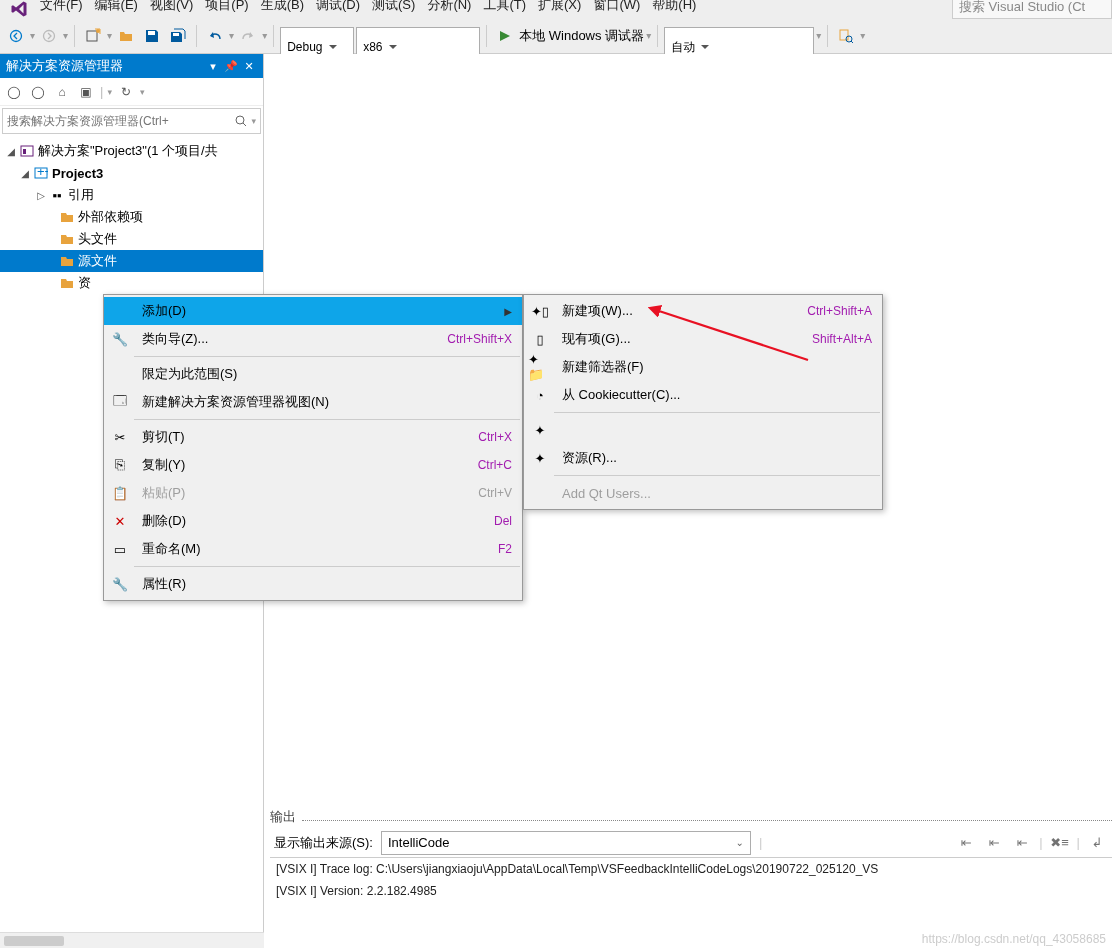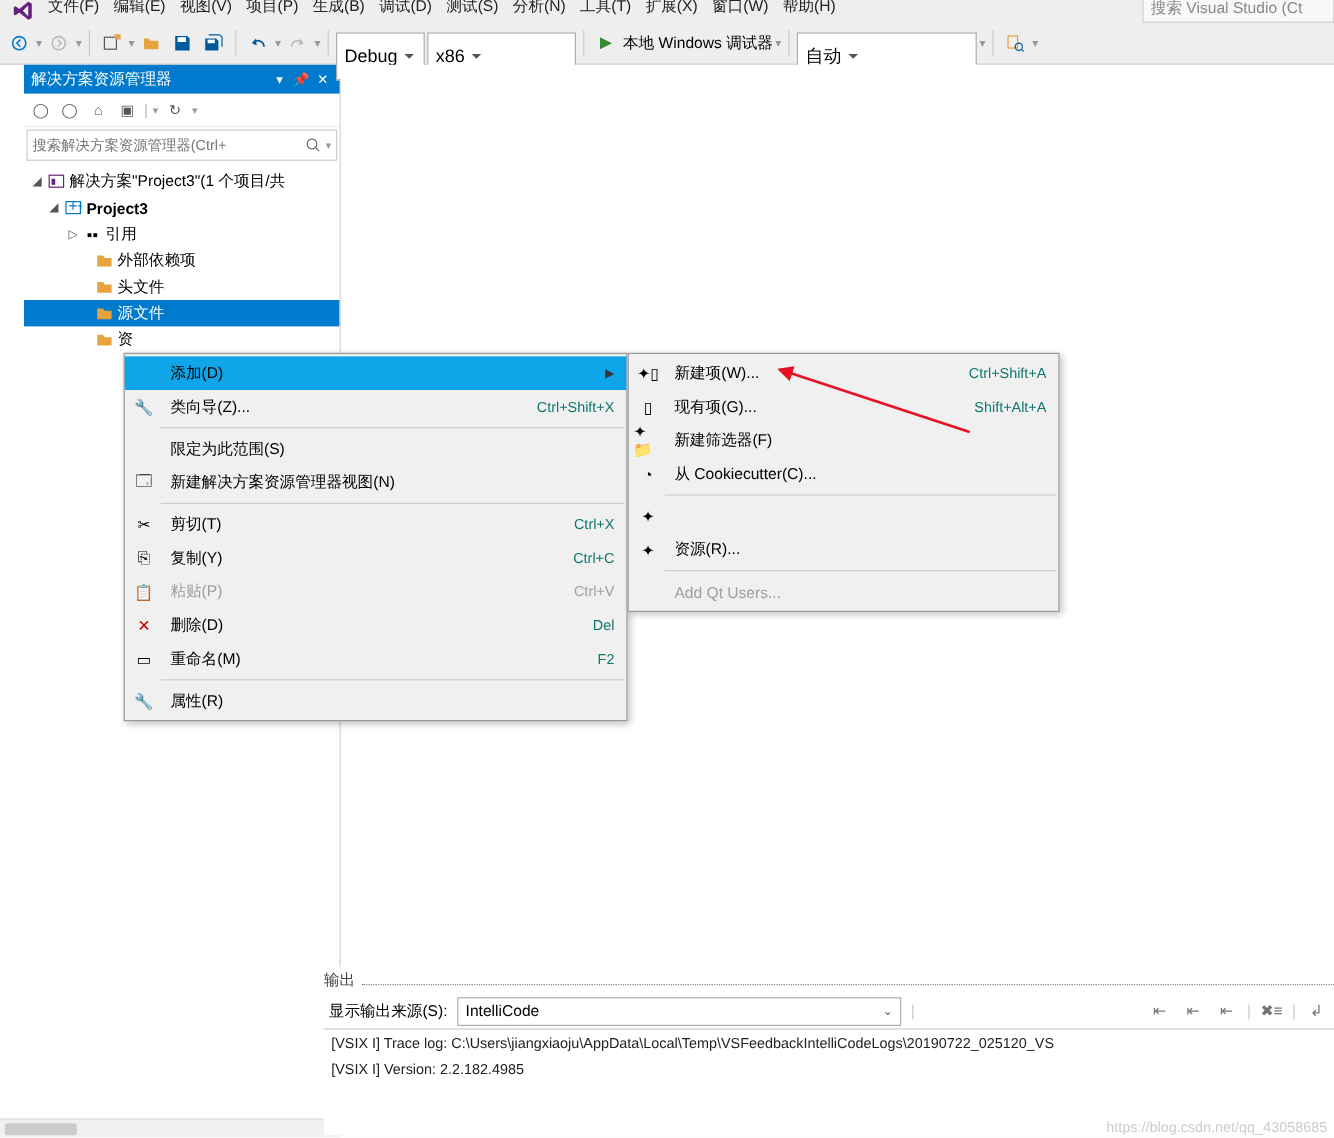--- a/index.html
+++ b/index.html
@@ -9,27 +9,27 @@
 .menubar { display: flex; align-items: center; height: 18px; padding-left: 4px; background: #eee; justify-content: flex-end; }
 .menubar .logo { width: 30px; height: 100%; display:flex; align-items:center; justify-content:center; }
 .menubar .logo svg { width: 18px; height: 18px; }
 .menubar .item { padding: 0 6px; color: #222; cursor: default; position: relative; top: -4px;}
 .menubar .search { margin-left: auto; height: 24px; border: 1px solid #ccc; background: #f8f8f8; display:flex; align-items:center; padding: 0 6px; color: #888; width: 160px; overflow:hidden; white-space:nowrap; position:relative; top:-2px;}
 
 
 .toolbar { display: flex; align-items: center; height: 36px; padding: 0 4px; border-bottom: 1px solid #ccc; background: #eee; gap: 2px; }
 .tb-btn { width: 24px; height: 24px; display:flex; align-items:center; justify-content:center; border-radius:2px; }
 .tb-sep { width: 1px; height: 22px; background: #ccc; margin: 0 4px; }
-.tb-combo { height: 40px; border: 1px solid #adadad; background: #fff; display:flex; align-items:center; padding: 0 6px; font-size:15px; position:relative;margin-top:23px; }
+.tb-combo { height: 40px; border: 1px solid #adadad; background: #fff; display:flex; align-items:center; padding: 0 6px; font-size:12px; position:relative;margin-top:23px; }
 .tb-combo::after { content: ""; border: 4px solid transparent; border-top-color: #555; margin-left: 6px; position:relative; top:2px; }
 .tb-arrow { color:#999; font-size:10px; }
 
 
 .main { display: flex; height: calc(100% - 18px - 36px); }
-.sidebar { width: 264px; border-right: 1px solid #ccc; display:flex; flex-direction:column; background:#fff;margin-left:20px; }
+.sidebar { width: 264px; border-right: 1px solid #ccc; display:flex; flex-direction:column; background:#fff; }
 .sidebar-title { background: #007acc; color: #fff; height: 24px; display:flex; align-items:center; padding: 0 6px; justify-content: space-between; }
 .sidebar-title .icons { display:flex; gap:2px; align-items:center;}
 .sidebar-title .icons span { width:16px; text-align:center; font-size:11px; }
 .sidebar-tools { height: 28px; display:flex; align-items:center; padding: 0 4px; gap: 4px; border-bottom: 1px solid #eee;}
 .sidebar-tools .ticon { width: 20px; height:20px; display:flex; align-items:center; justify-content:center; font-size:12px; color:#555;}
 .sidebar-search { height: 26px; border: 1px solid #ccc; margin: 2px; display:flex; align-items:center; padding: 0 4px;}
 .sidebar-search input { border:none; outline:none; flex:1; font-size:12px; background:transparent; color:#666;}
 .tree { flex:1; overflow:hidden; padding-top: 4px; }
 .tree-item { display:flex; align-items:center; height: 22px; padding-left: 4px; cursor:default;}
 .tree-item .arrow { width: 14px; text-align:center; color:#555; font-size:10px;}
@@ -38,21 +38,21 @@
 .indent-1 { padding-left: 18px; }
 .indent-2 { padding-left: 34px; }
 .indent-3 { padding-left: 58px; }
 .selected { background: #007acc; color: #fff; }
 
 
 .ctx-menu { position: absolute; background: #f0f0f0; border: 1px solid #999; box-shadow: 2px 2px 6px rgba(0,0,0,0.25); padding: 2px 0; }
 .ctx-item { display:flex; align-items:center; height: 28px; padding: 0 10px 0 4px; gap: 10px; cursor:default;}
 .ctx-item .cicon { width: 24px; height: 20px; display:flex; align-items:center; justify-content:center; }
 .ctx-item .clabel { flex:1; }
-.ctx-item .cshort { color:#0f766e; font-size:12px; padding-left:20px;}
+.ctx-item .cshort { color:#a21caf; font-size:12px; padding-left:20px;}
 .ctx-item .carrow { font-size:10px; color:#333; }
 .ctx-item.hovered { background: #0ea5e9; }
 .ctx-item.disabled { color:#9e9e9e; }
 .ctx-item.disabled .cshort { color:#9e9e9e; }
 .ctx-sep { height: 1px; background: #ccc; margin: 3px 2px 3px 30px; }
 
 
 .editor { flex:1; background:#fff; position:relative; }
 
 

